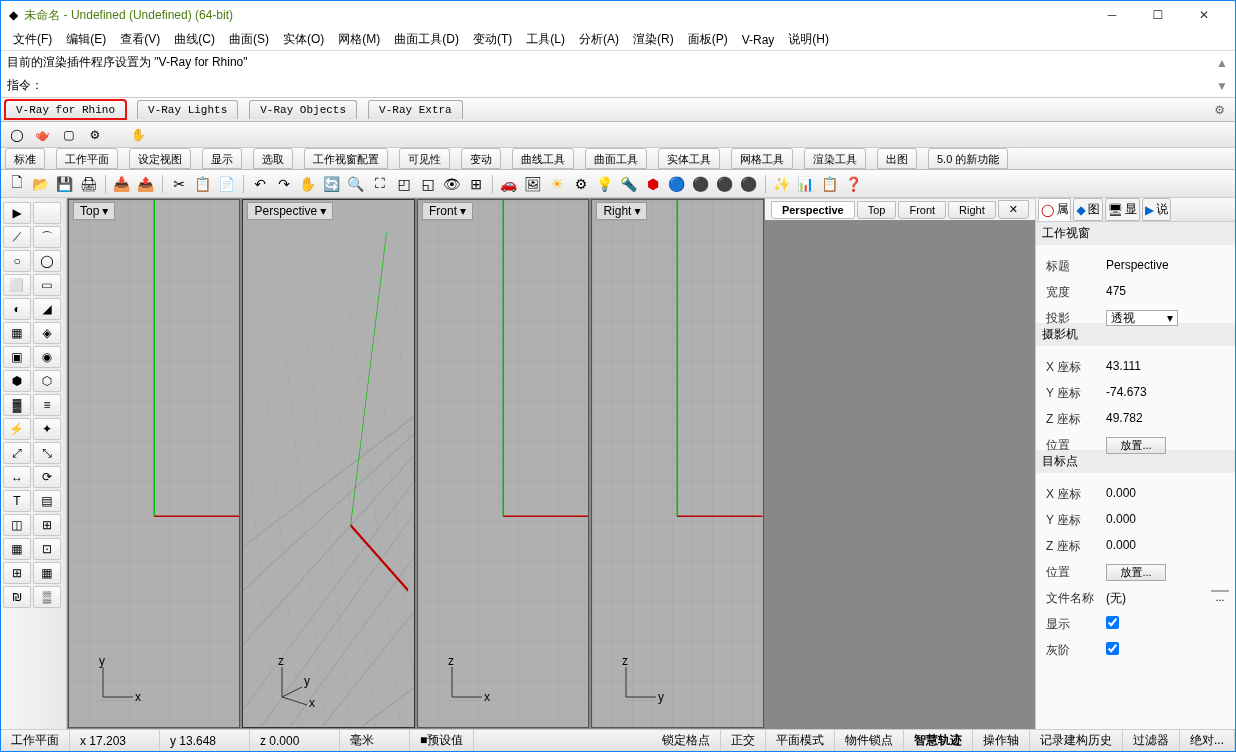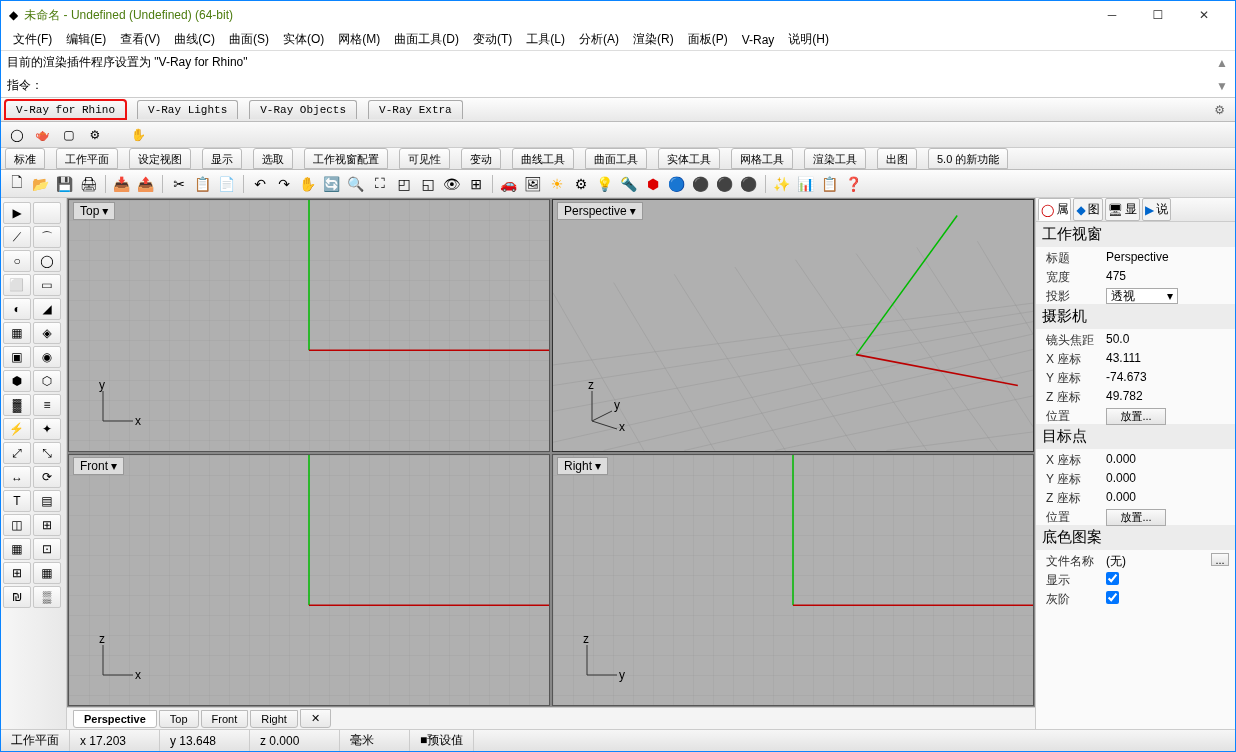--- a/index.html
+++ b/index.html
@@ -21,37 +21,37 @@
 .icn{width:20px;height:20px;border:1px solid transparent;border-radius:2px;display:flex;align-items:center;justify-content:center}
 .tooltabs{height:22px;background:linear-gradient(#fafafa,#e8e8e8);border-bottom:1px solid #bbb;display:flex;padding:0 4px;gap:12px}
 .ttab{padding:3px 8px;border:1px solid #bbb;border-radius:3px 3px 0 0;background:linear-gradient(#fff,#eaeaea);font-size:11px;cursor:pointer;margin-right:-1px}
 .bigtoolbar{height:28px;background:linear-gradient(#fdfdfd,#e6e6e6);border-bottom:1px solid #ccc;display:flex;align-items:center;padding:0 6px;gap:4px}
 .tbtn{width:20px;height:20px;display:flex;align-items:center;justify-content:center;font-size:14px;cursor:pointer}
 .sep{width:1px;height:18px;background:#bbb;margin:0 2px}
 .centre{flex:1;display:flex;overflow:hidden}
 .lefttools{width:66px;background:linear-gradient(90deg,#f6f6f6,#e8e8e8);border-right:1px solid #ccc;display:flex;flex-direction:column;padding:4px 2px;gap:2px;overflow:hidden}
 .ltrow{display:flex;gap:2px}
 .ltbtn{width:28px;height:22px;border:1px solid #c8c8c8;border-radius:2px;background:linear-gradient(#fdfdfd,#eaeaea);display:flex;align-items:center;justify-content:center;font-size:12px;cursor:pointer}
-.viewports{flex:1;display:flex;flex-direction:column;background:#888}
+.viewports{flex:1;display:flex;flex-direction:row;background:#888}
 .vprow{flex:1;display:flex}
 .vp{flex:1;position:relative;border:1px solid #555;background:#b0b0b0;margin:1px;overflow:hidden}
 .vp.active{border:1px solid #333}
 .vplabel{position:absolute;top:2px;left:4px;background:#ddd;border:1px solid #999;padding:1px 6px;font-size:11px;cursor:pointer;display:flex;align-items:center;gap:3px}
 .axis{position:absolute;bottom:20px;left:24px;pointer-events:none}
 .grid-svg{position:absolute;inset:0;width:100%;height:100%}
 .vptabs{height:22px;background:#f4f4f4;border-top:1px solid #ccc;display:flex;align-items:center;padding:0 6px;gap:2px}
 .vptab{padding:2px 10px;border:1px solid #bbb;border-radius:0 0 3px 3px;background:linear-gradient(#fafafa,#e8e8e8);font-size:11px;cursor:pointer}
 .vptab.active{background:#fff;font-weight:bold}
 .rightpanel{width:200px;background:#fafafa;border-left:1px solid #ccc;display:flex;flex-direction:column}
 .rptabs{height:24px;display:flex;align-items:center;gap:2px;padding:2px;border-bottom:1px solid #ccc;background:linear-gradient(#fafafa,#e8e8e8)}
 .rptab{padding:2px 2px;display:flex;align-items:center;gap:2px;border:1px solid #bbb;border-radius:2px;background:#f4f4f4;font-size:11px;cursor:pointer}
 .rptab.active{background:#fff;border-bottom-color:#fff}
 .rpbody{flex:1;overflow:auto;font-size:11px}
-.rphead{padding:3px 6px;background:#ececec;font-size:15px}
-.rprow{display:flex;padding:3px 0;height:19px}
+.rphead{padding:3px 6px;background:#ececec;font-size:12px}
+.rprow{display:flex;padding:13px 0;height:19px}
 .rplabel{width:70px;padding-left:10px;color:#333}
 .rpval{flex:1;padding-right:6px}
 .rpbtn{border:1px solid #aaa;background:linear-gradient(#fafafa,#e4e4e4);padding:0px 8px;font-size:11px;cursor:pointer;width:60px;text-align:center}
 .statusbar{height:22px;background:linear-gradient(#f6f6f6,#e2e2e2);border-top:1px solid #ccc;display:flex;align-items:center;font-size:11px}
 .stcell{padding:0 10px;border-right:1px solid #ccc;height:100%;display:flex;align-items:center;cursor:default}
 .stcell.bold{font-weight:bold}
 input[type=checkbox]{margin:0}
 .drop{border:1px solid #aaa;background:#fff;padding:0 4px;font-size:11px;display:flex;align-items:center;justify-content:space-between;width:72px;height:16px}
 </style>
 </head>
@@ -389,24 +389,20 @@
               <div class="drop">
                 <span>透视</span>
                 <span>▾</span>
               </div>
             </span>
           </div>
         </div>
       <div class="rphead">摄影机</div>
       <div id="rps2">
           <div class="rprow">
-            <span class="rplabel">镜头焦距</span>
-            <span class="rpval">50.0</span>
-          </div>
-          <div class="rprow">
             <span class="rplabel">X 座标</span>
             <span class="rpval">43.111</span>
           </div>
           <div class="rprow">
             <span class="rplabel">Y 座标</span>
             <span class="rpval">-74.673</span>
           </div>
           <div class="rprow">
             <span class="rplabel">Z 座标</span>
             <span class="rpval">49.782</span>
@@ -428,21 +424,20 @@
           </div>
           <div class="rprow">
             <span class="rplabel">Z 座标</span>
             <span class="rpval">0.000</span>
           </div>
         </div>
       <div class="rprow">
           <span class="rplabel">位置</span>
           <span class="rpval"><button class="rpbtn">放置...</button></span>
         </div>
-      <div class="rphead">底色图案</div>
       <div class="rprow">
           <span class="rplabel">文件名称</span>
           <span class="rpval" style="display:flex;gap:2px">
             <span style="flex:1">(无)</span>
             <button class="rpbtn" style="width:18px;padding:0">...</button>
           </span>
         </div>
       <div class="rprow">
           <span class="rplabel">显示</span>
           <span class="rpval"><input type="checkbox" checked="" style=""></span>
@@ -455,13 +450,24 @@
   </div>
 </div>
 
 <div class="statusbar">
   <div class="stcell">工作平面</div>
   <div class="stcell" style="width:90px">x 17.203</div>
   <div class="stcell" style="width:90px">y 13.648</div>
   <div class="stcell" style="width:90px">z 0.000</div>
   <div class="stcell" style="width:70px">毫米</div>
   <div class="stcell">■预设值</div>
+  <div id="statusitems" style="display:flex;margin-left:auto;height:100%">
+      <div class="stcell">锁定格点</div>
+      <div class="stcell">正交</div>
+      <div class="stcell">平面模式</div>
+      <div class="stcell">物件锁点</div>
+      <div class="stcell bold">智慧轨迹</div>
+      <div class="stcell">操作轴</div>
+      <div class="stcell">记录建构历史</div>
+      <div class="stcell">过滤器</div>
+      <div class="stcell">绝对...</div>
+    </div>
 </div>
 
 </body></html>

